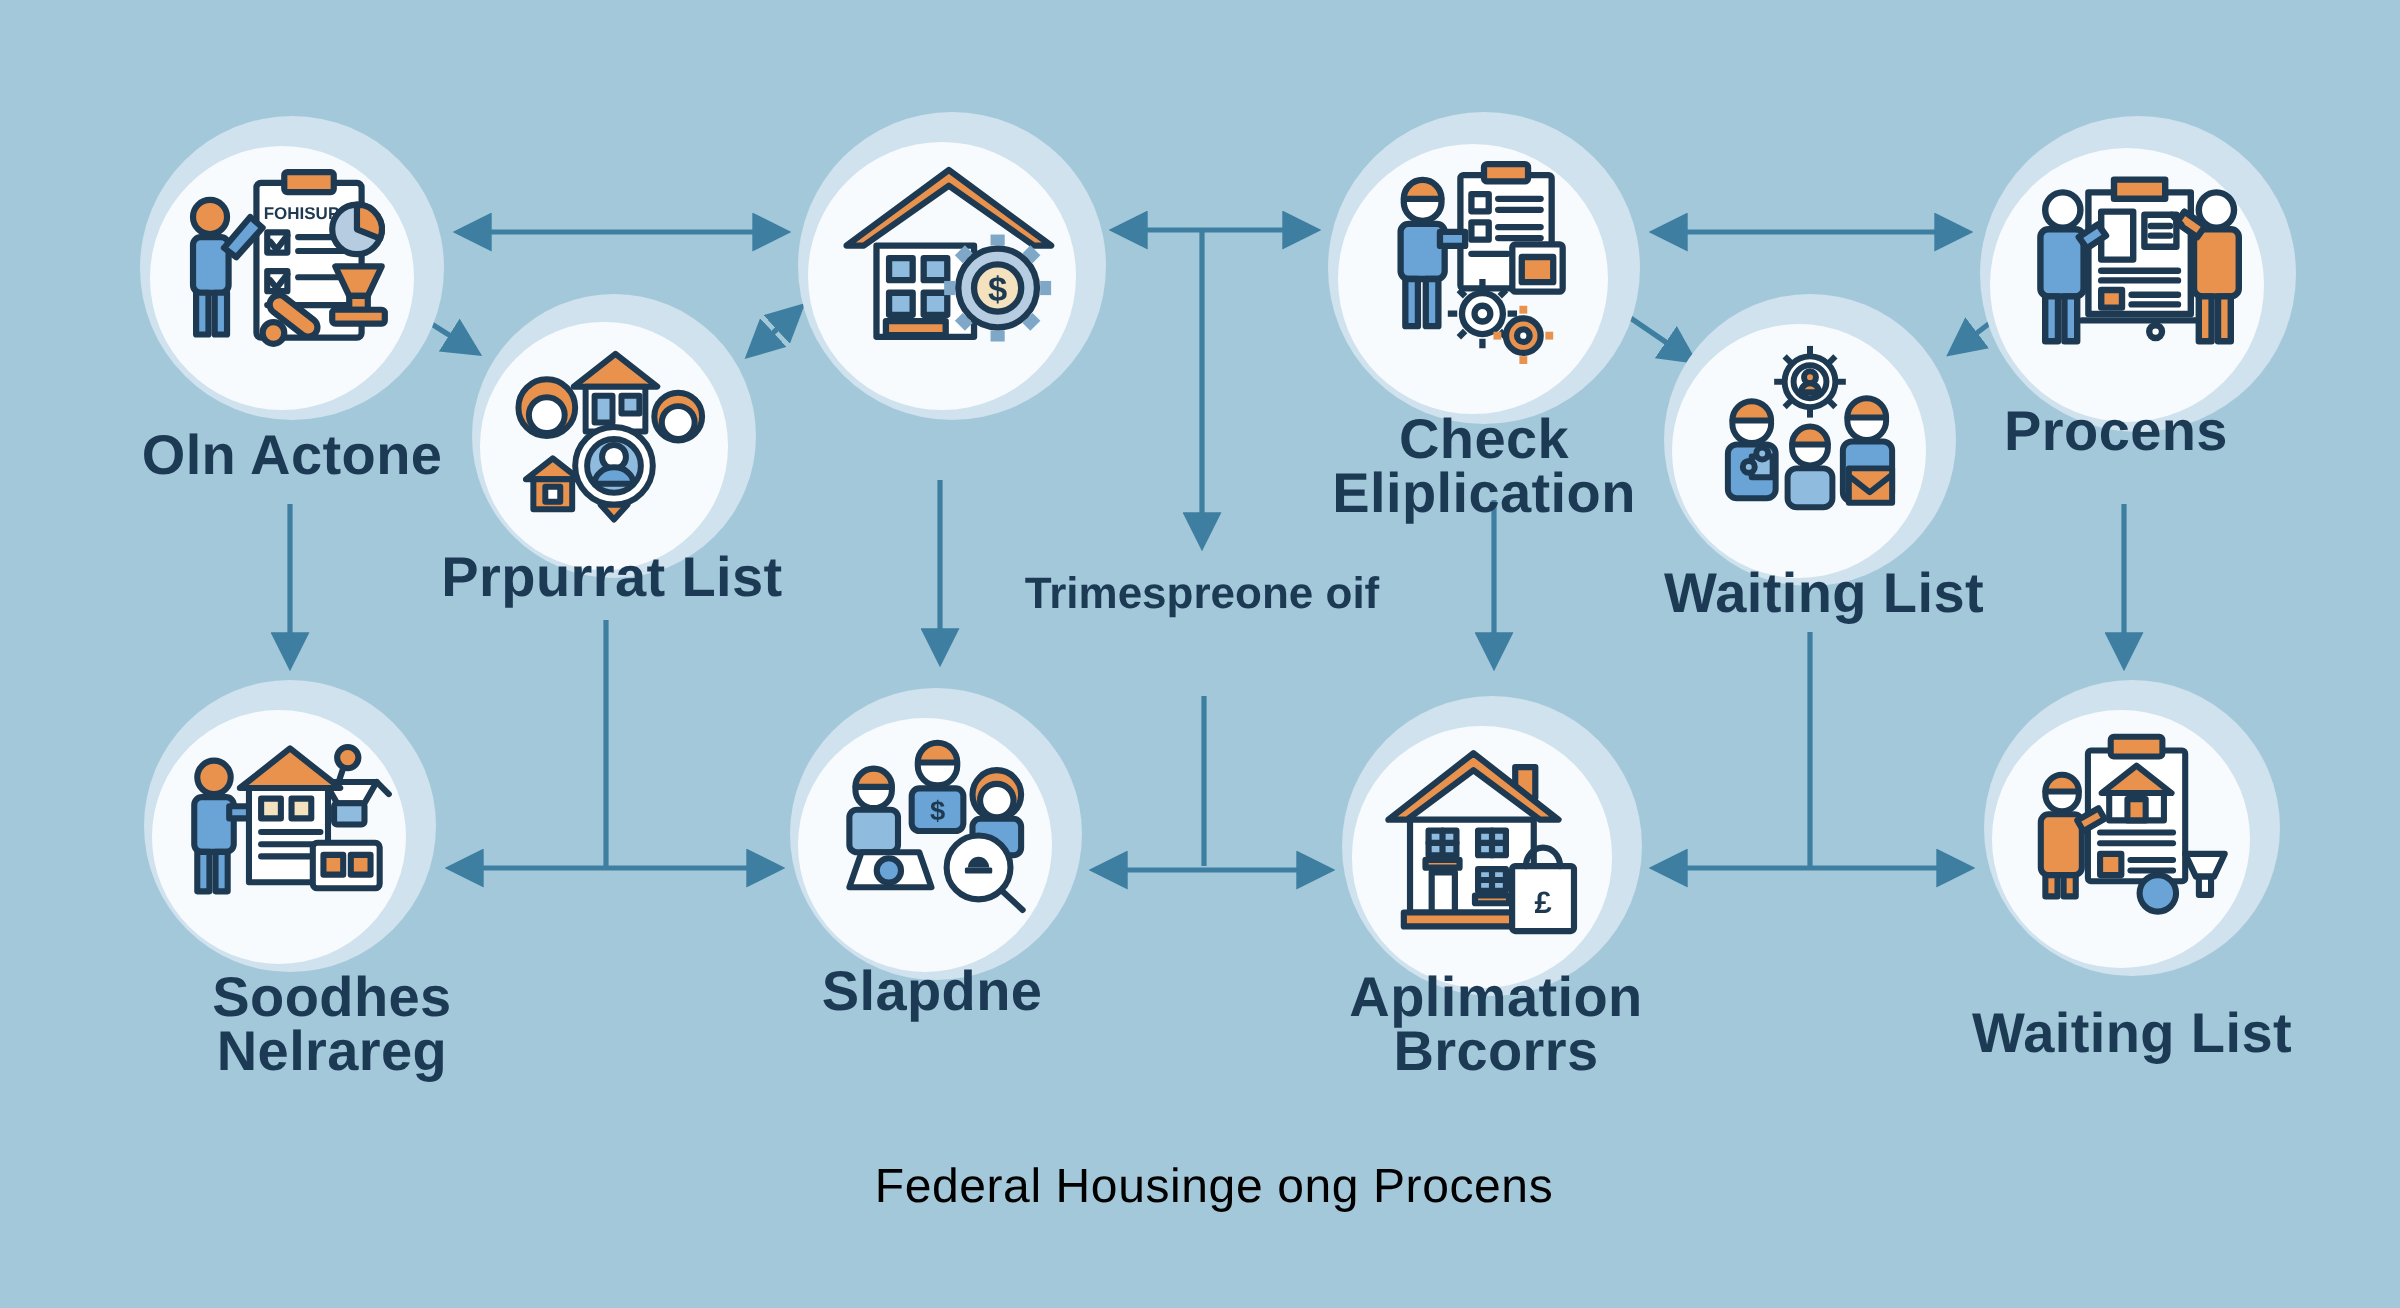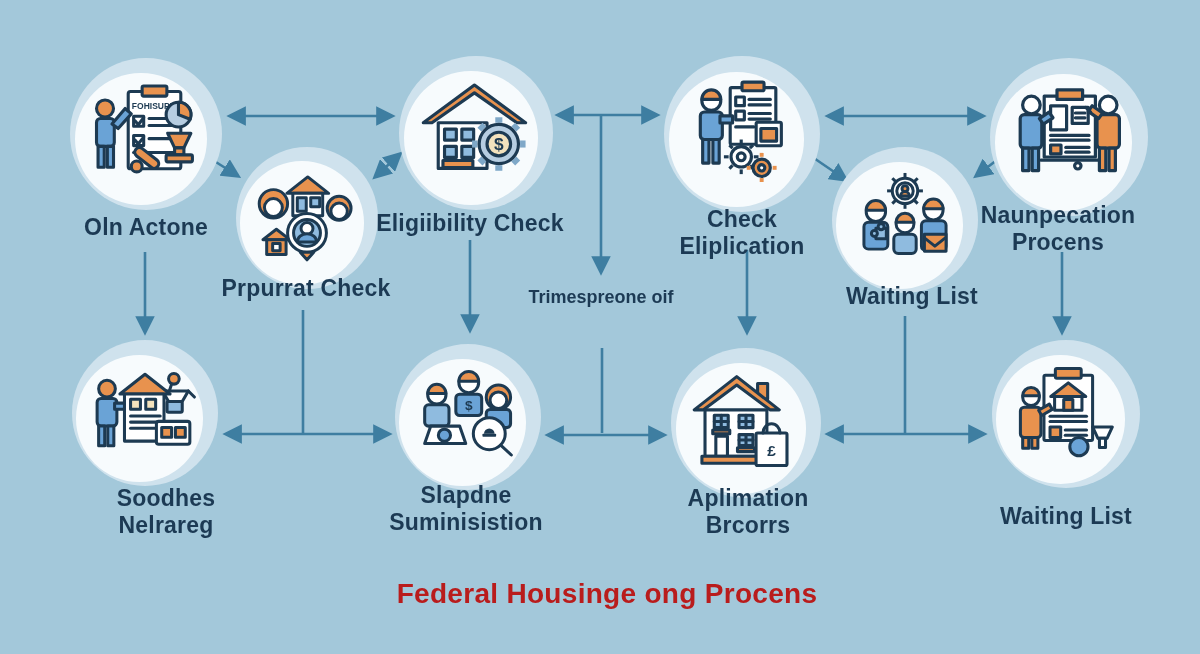--- a/index.html
+++ b/index.html
@@ -3,26 +3,26 @@
 <meta charset="utf-8">
 <style>
   html,body{margin:0;padding:0;}
   body{font-family:"Liberation Sans",sans-serif;}
   #canvas{position:relative;width:1200px;height:654px;background:#a3c8da;overflow:hidden;}
   #connectors{position:absolute;left:0;top:0;z-index:1;}
   .node-circle{position:absolute;border-radius:50%;background:#cfe2ed;z-index:2;display:flex;align-items:center;justify-content:center;}
   .node-circle::before{content:"";position:absolute;left:3%;top:10%;width:87%;height:87%;border-radius:50%;background:#f7fbfd;}
   .node-circle svg{position:relative;z-index:1;}
   .label{position:absolute;transform:translateX(-50%);text-align:center;z-index:3;
-         font-weight:bold;font-size:23px;line-height:27px;color:#1c3a54;letter-spacing:0.2px;}
+         font-weight:bold;font-size:28px;line-height:27px;color:#1c3a54;letter-spacing:0.2px;}
   .label div{white-space:nowrap;}
   .annotation{position:absolute;transform:translateX(-50%);text-align:center;z-index:3;
-         font-weight:bold;font-size:18px;line-height:26px;color:#1c3a54;}
+         font-weight:bold;font-size:22px;line-height:26px;color:#1c3a54;}
   .title{position:absolute;transform:translateX(-50%);text-align:center;z-index:3;
-         font-weight:bold;font-size:28px;line-height:28px;color:#b91c1c;letter-spacing:0.3px;}
+         font-weight:normal;font-size:24px;line-height:28px;color:#000000;letter-spacing:0.3px;}
   
   .s{stroke:#1d3a52;stroke-width:4;stroke-linejoin:round;stroke-linecap:round;}
   .fw{fill:#ffffff}.fo{fill:#e8924e}.fb{fill:#6aa3d6}.flb{fill:#8fbbdf}.fc{fill:#f3e2bd}.fg{fill:#b6cde1}.fn{fill:none}
 </style>
 </head>
 <body>
 
 <div id="canvas">
 
   <svg id="connectors" width="1200" height="654" viewBox="0 0 1200 654">
@@ -101,21 +101,21 @@
       <rect class="s fo" x="21" y="104" width="26" height="20"></rect>
       <rect class="s fw" x="29" y="109" width="10" height="10"></rect>
       <circle class="s fw" cx="75" cy="95" r="26"></circle>
       <circle class="s flb" cx="75" cy="95" r="18"></circle>
       <circle class="s fw" cx="75" cy="89" r="8"></circle>
       <path class="s fb" d="M62,107 a13,11 0 0 1 26,0 z"></path>
       <polygon class="s fo" points="66,121 75,131 84,121"></polygon>
     </svg>
   </div>
   <div class="label" style="left:306px;top:275px;">
-    <div>Prpurrat Check</div>
+    <div>Prpurrat List</div>
     <div></div>
   </div>
 
   <div class="node-circle" style="left:399px;top:56px;width:154px;height:154px;">
     <svg width="118" height="118" viewBox="0 0 150 150">
       <polygon class="s fo" points="8,62 73,14 138,62 127,62 73,24 19,62"></polygon>
       <rect class="s fw" x="27" y="62" width="62" height="58"></rect>
       <rect class="s flb" x="35" y="70" width="15" height="14"></rect>
       <rect class="s flb" x="57" y="70" width="15" height="14"></rect>
       <rect class="s flb" x="35" y="92" width="15" height="14"></rect>
@@ -128,24 +128,20 @@
           <line x1="131" y1="89" x2="138" y2="89"></line>
         <line x1="85" y1="70" x2="80" y2="65"></line>
           <line x1="123" y1="108" x2="128" y2="113"></line>
         <line x1="85" y1="108" x2="80" y2="113"></line>
           <line x1="123" y1="70" x2="128" y2="65"></line>
       </g>
       <circle class="s fg" cx="104" cy="89" r="25"></circle>
       <circle class="s fc" cx="104" cy="89" r="15"></circle>
       <text x="104" y="97" text-anchor="middle" font-size="22" font-weight="bold" fill="#1d3a52">$</text>
     </svg>
-  </div>
-  <div class="label" style="left:470px;top:210px;">
-    <div>Eligiibility Check</div>
-    <div></div>
   </div>
 
   <div class="node-circle" style="left:664px;top:56px;width:156px;height:156px;">
     <svg width="118" height="118" viewBox="0 0 150 150">
       <rect class="s fw" x="60" y="16" width="58" height="72" rx="2"></rect>
       <rect class="s fo" x="75" y="9" width="28" height="11" rx="2"></rect>
       <rect class="s fw" x="67" y="28" width="11" height="11"></rect>
       <line class="s" x1="84" y1="31" x2="111" y2="31"></line>
       <line class="s" x1="84" y1="38" x2="111" y2="38"></line>
       <rect class="s fw" x="67" y="46" width="11" height="11"></rect>
@@ -246,21 +242,20 @@
       <rect class="s fb" x="29" y="89" width="8" height="28"></rect>
       <circle class="s fw" cx="124" cy="35" r="11"></circle>
       <rect class="s fo" x="110" y="47" width="28" height="42" rx="5"></rect>
       <path class="s fo" d="M112,52 l-13,-9 5,-7 13,9 z"></path>
       <line class="s" x1="96" y1="38" x2="102" y2="44"></line>
       <rect class="s fo" x="113" y="89" width="8" height="28"></rect>
       <rect class="s fo" x="125" y="89" width="8" height="28"></rect>
     </svg>
   </div>
   <div class="label" style="left:1058px;top:202px;">
-    <div>Naunpecation</div>
     <div>Procens</div>
   </div>
 
   <div class="node-circle" style="left:72px;top:340px;width:146px;height:146px;">
     <svg width="114" height="114" viewBox="0 0 150 150">
       <circle class="s fo" cx="25" cy="43" r="11"></circle>
       <rect class="s fb" x="12" y="56" width="26" height="36" rx="5"></rect>
       <path class="s fb" d="M35,62 h14 v8 h-14 z"></path>
       <rect class="s fb" x="14" y="92" width="8" height="26"></rect>
       <rect class="s fb" x="26" y="92" width="8" height="26"></rect>
@@ -301,21 +296,20 @@
       <circle class="s fw" cx="115" cy="53" r="11"></circle>
       <rect class="s fb" x="99" y="65" width="32" height="24" rx="5"></rect>
       <circle class="s fw" cx="103" cy="97" r="21" stroke-width="5"></circle>
       <path d="M96,97 a7,7 0 0 1 14,0 z" fill="#1d3a52" stroke="none"></path>
       <rect x="94" y="97" width="18" height="4" rx="1" fill="#1d3a52" stroke="none"></rect>
       <line class="s" x1="118" y1="112" x2="132" y2="125" stroke-width="7"></line>
     </svg>
   </div>
   <div class="label" style="left:466px;top:482px;text-align:center;">
     <div>Slapdne</div>
-    <div>Suminisistion</div>
   </div>
 
   <div class="node-circle" style="left:671px;top:348px;width:150px;height:150px;">
     <svg width="116" height="116" viewBox="0 0 150 150">
       <rect class="s fo" x="90" y="24" width="13" height="20"></rect>
       <polygon class="s fo" points="8,58 63,15 118,58 106,58 63,26 20,58"></polygon>
       <rect class="s fw" x="22" y="58" width="80" height="60"></rect>
       <rect class="s flb" x="34" y="65" width="18" height="16"></rect>
       <path class="s fn" d="M43,65 v16 M34,73 h18"></path>
       <rect class="s flb" x="66" y="65" width="18" height="16"></rect>

